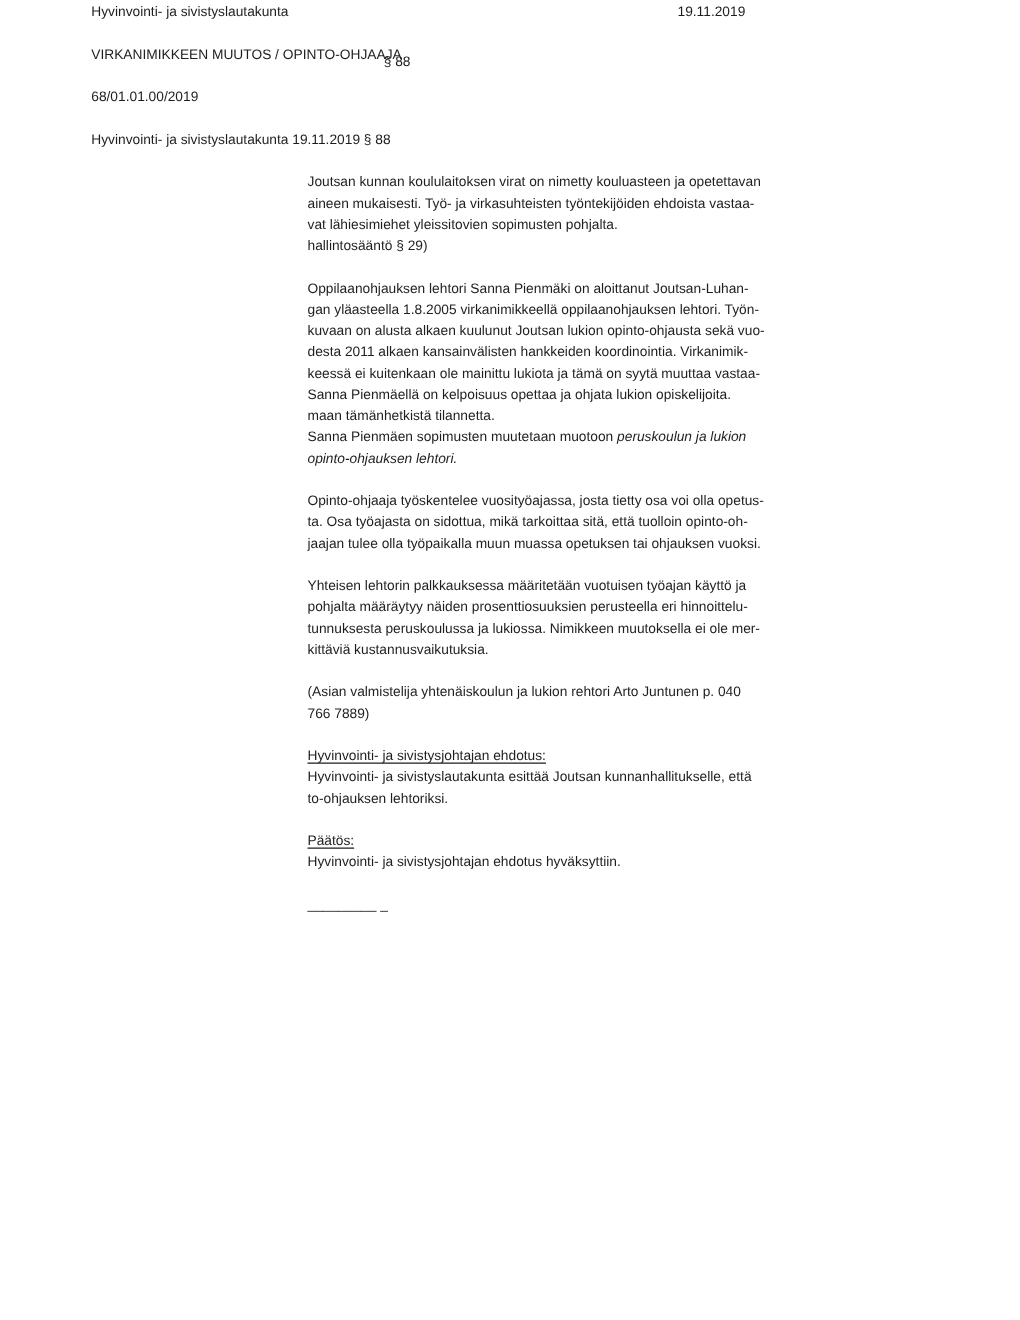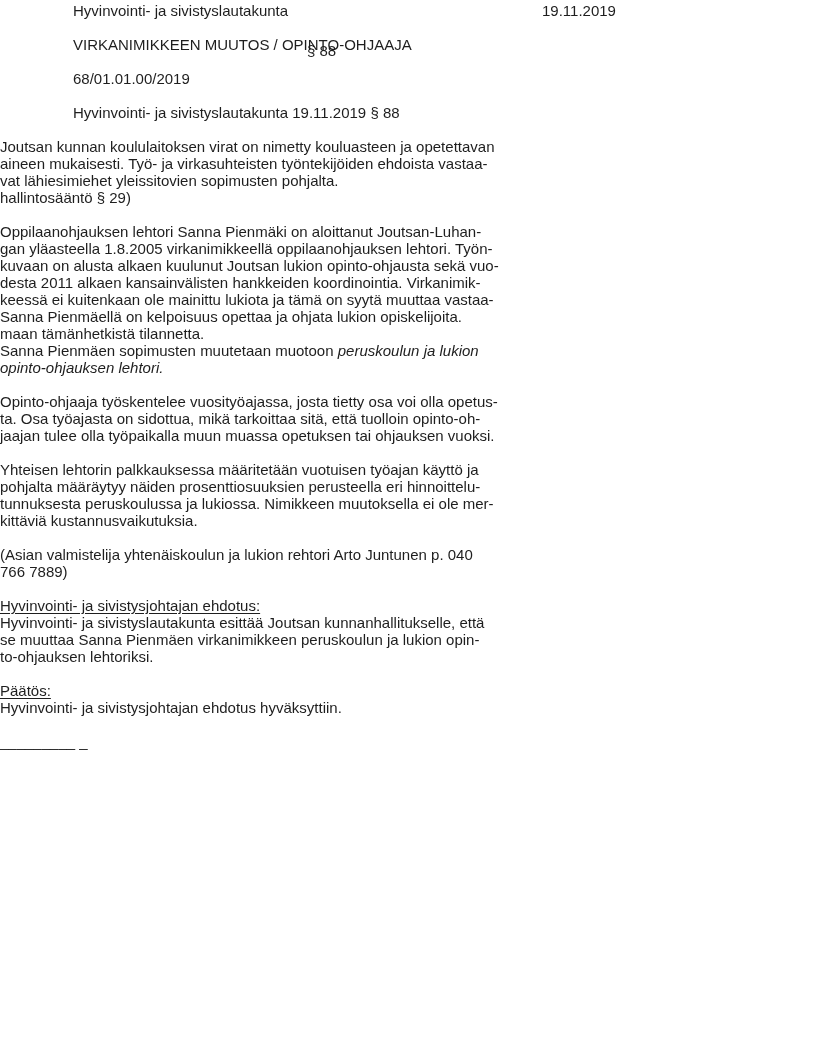--- a/index.html
+++ b/index.html
@@ -3,32 +3,32 @@
 <meta charset="utf-8">
 <style>
   html, body { margin: 0; padding: 0; background: #ffffff; }
   .page {
     width: 744px;
     height: 1056px;
     position: relative;
     background: #ffffff;
     color: #1e1e1e;
     font-family: "Liberation Sans", "DejaVu Sans", sans-serif;
-    font-size: 15px;
+    font-size: 11px;
     line-height: 17px;
     padding-top: 2px;
     box-sizing: border-box;
     overflow: hidden;
   }
   .hrow { position: relative; height: 17px; margin-bottom: 17px; }
   .hrow .committee { position: absolute; left: 73px; white-space: nowrap; }
   .hrow .mark      { position: absolute; left: 307px; white-space: nowrap; margin-top: 40px; }
   .hrow .date      { position: absolute; left: 542px; white-space: nowrap; }
   .meta { margin-left: 73px; margin-bottom: 17px; white-space: nowrap; }
-  .block { margin-bottom: 17px; }
+  .block { margin-left: 246px; margin-bottom: 17px; }
   .line { white-space: nowrap; height: 17px; }
   .line i { font-style: italic; }
   .heading { text-decoration: underline; text-underline-offset: 2px; }
   .signature { letter-spacing: 0; }
 </style>
 </head>
 <body>
 
 <div class="page">
   <div class="hrow">
@@ -68,21 +68,20 @@
         <div class="line"><span>tunnuksesta peruskoulussa ja lukiossa. Nimikkeen muutoksella ei ole mer-</span></div>
         <div class="line"><span>kittäviä kustannusvaikutuksia.</span></div>
       </div>
       <div class="block">
         <div class="line"><span>(Asian valmistelija yhtenäiskoulun ja lukion rehtori Arto Juntunen p. 040</span></div>
         <div class="line"><span>766 7889)</span></div>
       </div>
       <div class="block">
         <div class="line heading"><span>Hyvinvointi- ja sivistysjohtajan ehdotus:</span></div>
         <div class="line"><span>Hyvinvointi- ja sivistyslautakunta esittää Joutsan kunnanhallitukselle, että</span></div>
-        <div class="line"><span>se muuttaa Sanna Pienmäen virkanimikkeen peruskoulun ja lukion opin-</span></div>
         <div class="line"><span>to-ohjauksen lehtoriksi.</span></div>
       </div>
       <div class="block">
         <div class="line heading"><span>Päätös:</span></div>
         <div class="line"><span>Hyvinvointi- ja sivistysjohtajan ehdotus hyväksyttiin.</span></div>
       </div>
       <div class="block">
         <div class="line signature"><span>_________ _</span></div>
       </div>
     </div>

